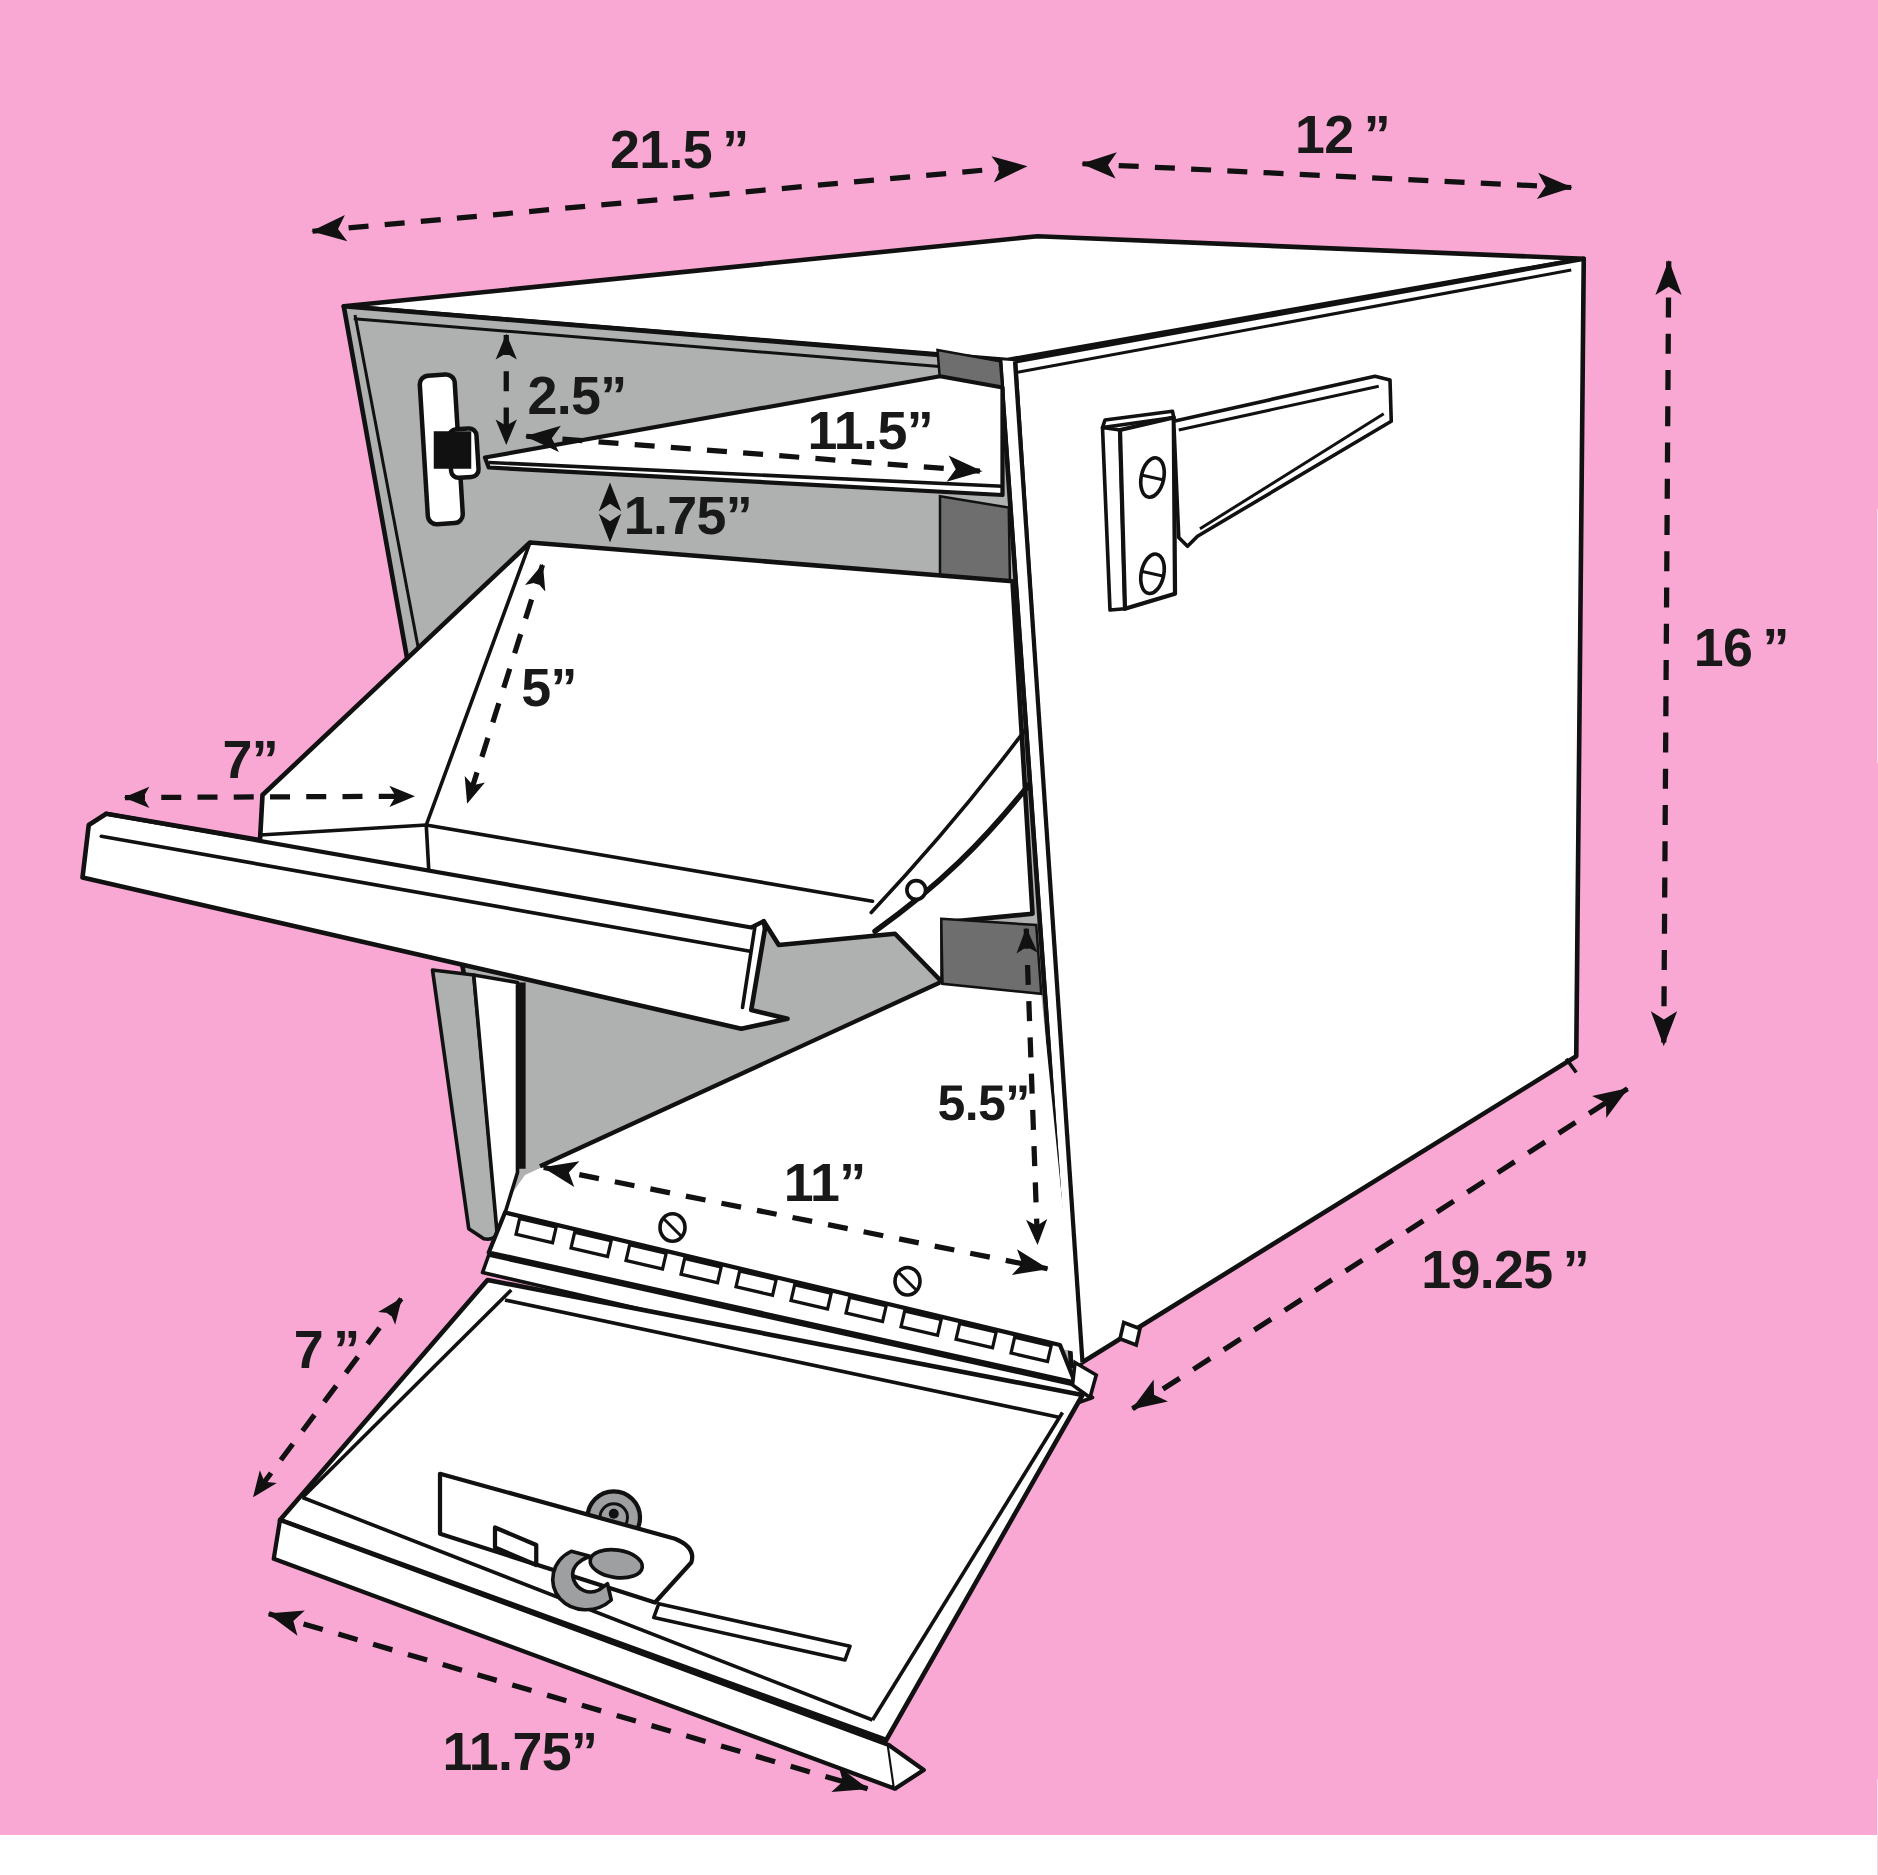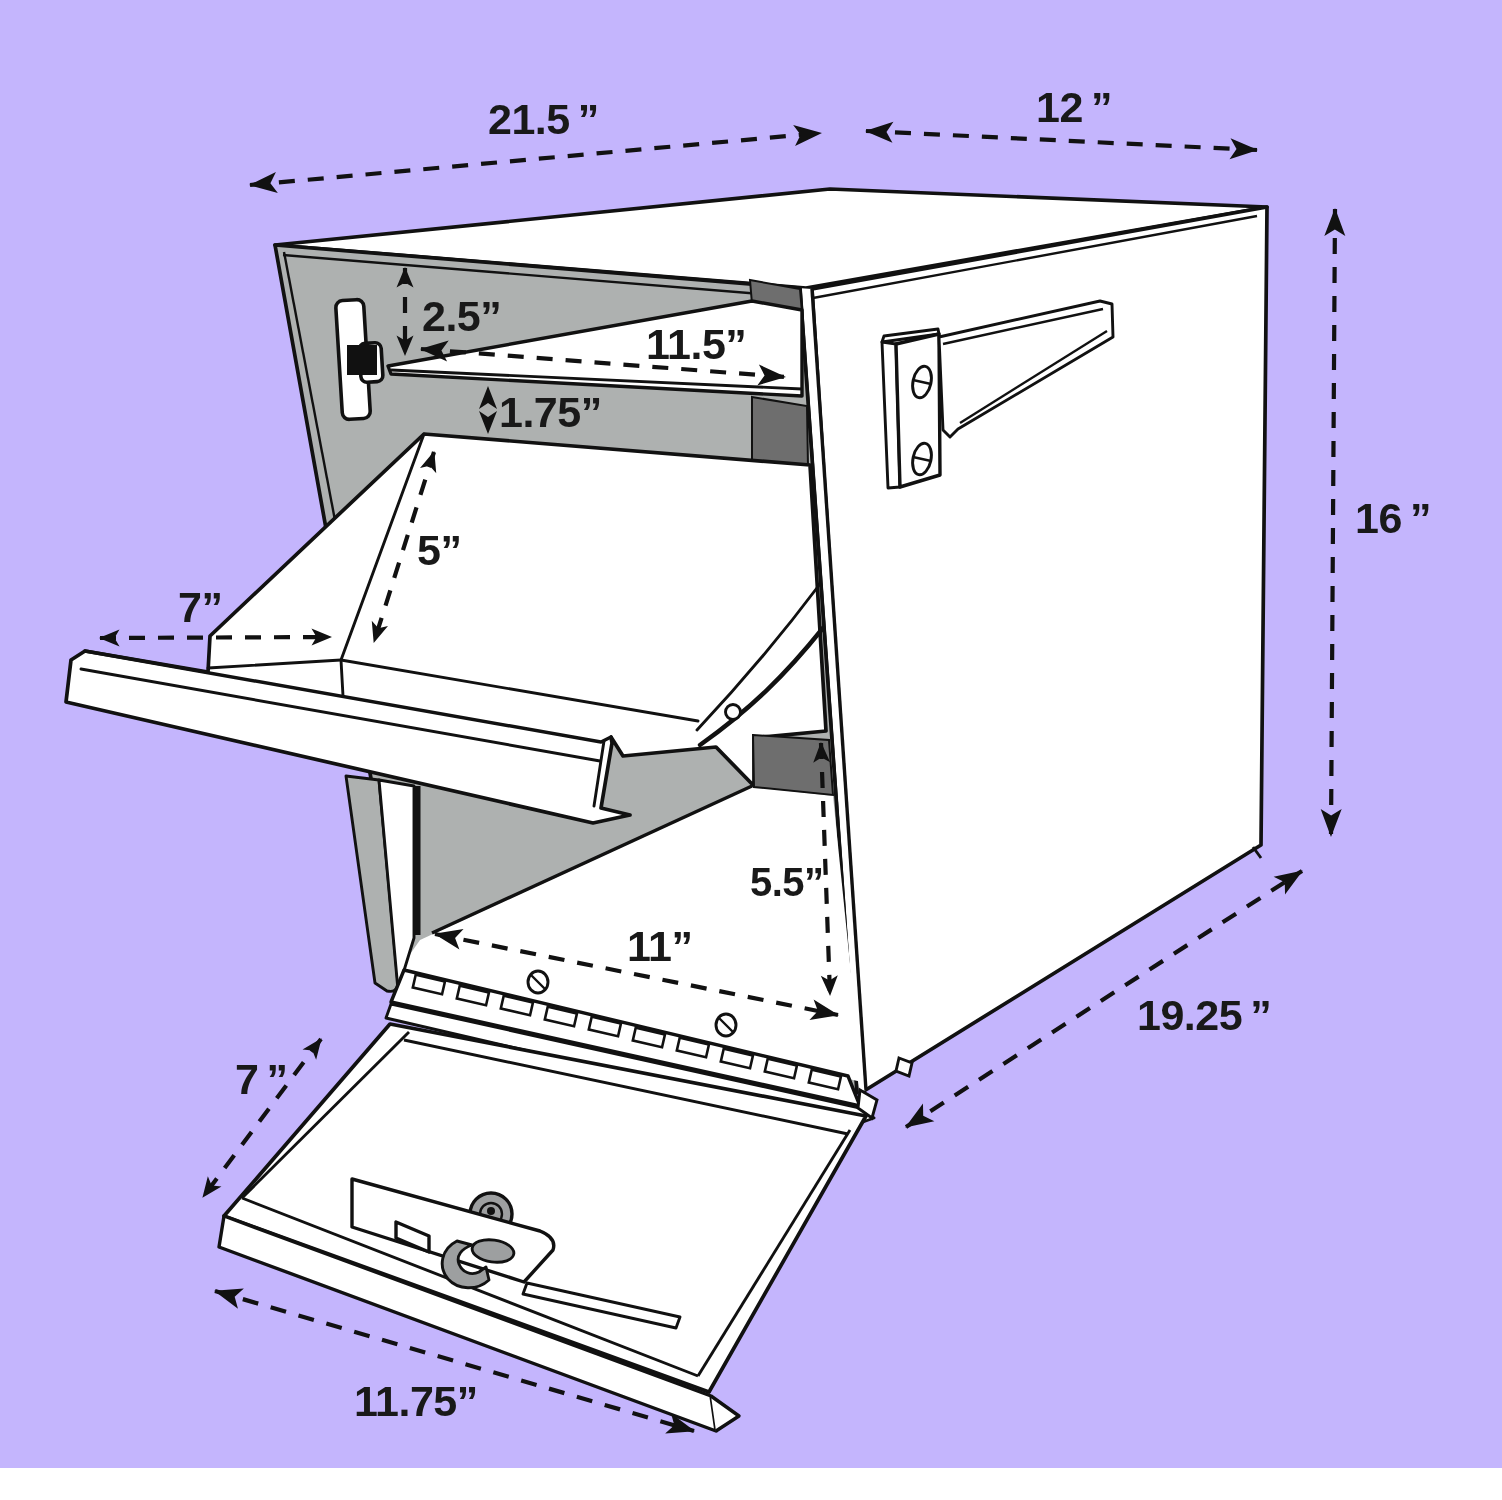--- a/index.html
+++ b/index.html
@@ -1,16 +1,16 @@
 <!DOCTYPE html>
 <html><head>
 <meta charset="utf-8">
 <style>
   html,body{margin:0;padding:0;background:#ffffff;}
-  .wrap{width:1502px;height:1468px;position:relative;overflow:hidden;background:#c4b5fd;}
+  .wrap{width:1502px;height:1468px;position:relative;overflow:hidden;background:#f9a8d4;}
   text{font-family:"Liberation Sans",sans-serif;font-weight:bold;fill:#191919;}
 </style>
 </head>
 <body>
 <div class="wrap">
 <svg width="1502" height="1500" viewBox="0 0 1502 1500">
 <defs>
   <marker id="ah" markerUnits="userSpaceOnUse" markerWidth="31" markerHeight="23" viewBox="0 0 31 23" refX="29" refY="11.5" orient="auto">
     <path d="M30,11.5 L2,1 L8.5,11.5 L2,22 Z" fill="#111"></path>
   </marker>

